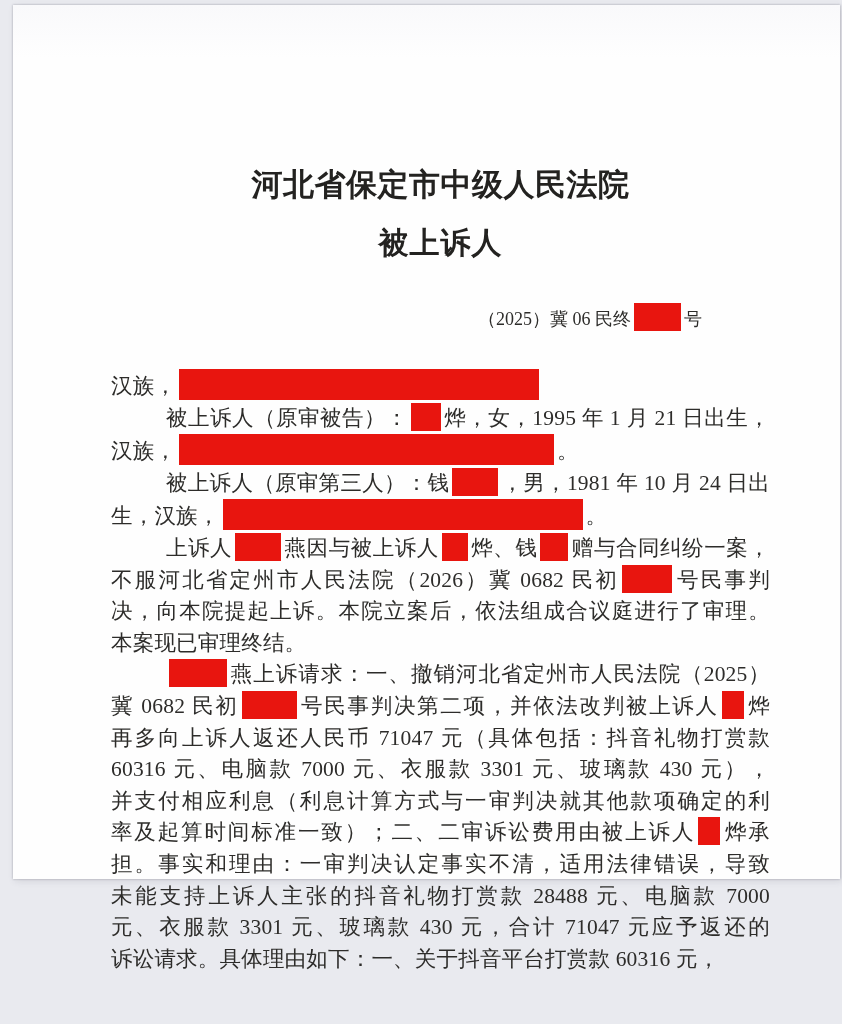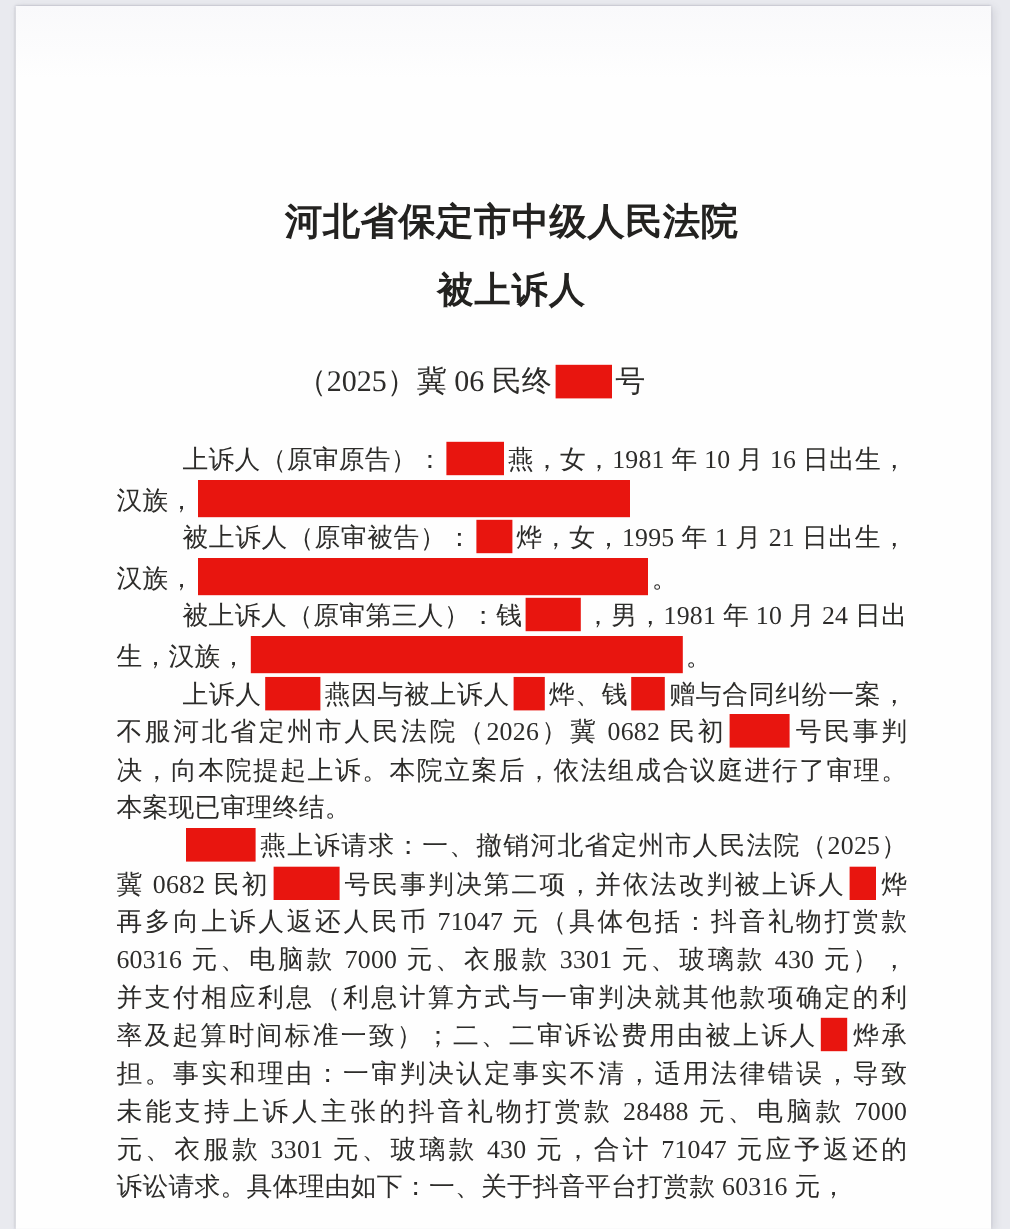--- a/index.html
+++ b/index.html
@@ -9,23 +9,24 @@
     height: 1024px;
     overflow: hidden;
     background: #e9eaef;
     font-family: "Liberation Serif", "DejaVu Serif", serif;
   }
   .page {
     position: absolute;
     left: 13px;
     top: 5px;
     width: 813px;
-    height: 1019px;
+    height: 874px;
     background: linear-gradient(180deg, #f9f9fb 0%, #fefefe 6%, #fefefe 100%);
     box-shadow: 0 0 2px rgba(70,70,90,0.40), 2px 2px 7px rgba(70,70,90,0.14);
+    padding-left: 14px;
   }
   .content {
     padding: 0 70px 0 84px;
     color: #2d2c2a;
   }
   .court-title {
     margin-top: 161px;
     font-size: 31px;
     line-height: 38px;
     font-weight: 700;
@@ -37,23 +38,23 @@
     margin-top: 21px;
     font-size: 30px;
     line-height: 36px;
     font-weight: 700;
     text-align: center;
     color: #232220;
     letter-spacing: 1px;
   }
   .case-line {
     margin-top: 42px;
-    font-size: 25px;
+    font-size: 18px;
     line-height: 31px;
-    text-align: center;
+    text-align: right;
     padding-right: 68px;
     white-space: nowrap;
   }
   .body-text {
     margin-top: 34px;
   }
   .line {
     font-size: 21.5px;
     line-height: 31.6px;
     white-space: nowrap;
@@ -85,21 +86,20 @@
 
     <div class="court-title">河北省保定市中级人民法院</div>
 
     <div class="doc-title">被上诉人</div>
 
     <div class="case-line">
       <span>（2025）冀 06 民终</span><span class="redact" id="case-redact" style="width: 47px; height: 28px; background: rgb(232, 21, 15);"></span><span>号</span>
     </div>
 
     <div class="body-text">
-        <div class="line indent"><span>上诉人（原审原告）：</span><span class="redact" style="width: 48px; height: 28px; vertical-align: -6px; background: rgb(232, 21, 15);"></span><span>燕，女，1981 年 10 月 16 日出生，</span></div>
         <div class="line end"><span>汉族，</span><span class="redact" style="width: 360px; height: 31px; vertical-align: -7px; background: rgb(232, 21, 15);"></span></div>
         <div class="line indent"><span>被上诉人（原审被告）：</span><span class="redact" style="width: 30px; height: 28px; vertical-align: -6px; background: rgb(232, 21, 15);"></span><span>烨，女，1995 年 1 月 21 日出生，</span></div>
         <div class="line end"><span>汉族，</span><span class="redact" style="width: 375px; height: 31px; vertical-align: -7px; background: rgb(232, 21, 15);"></span><span>。</span></div>
         <div class="line indent"><span>被上诉人（原审第三人）：钱</span><span class="redact" style="width: 46px; height: 28px; vertical-align: -6px; background: rgb(232, 21, 15);"></span><span>，男，1981 年 10 月 24 日出</span></div>
         <div class="line end"><span>生，汉族，</span><span class="redact" style="width: 360px; height: 31px; vertical-align: -7px; background: rgb(232, 21, 15);"></span><span>。</span></div>
         <div class="line indent"><span>上诉人</span><span class="redact" style="width: 46px; height: 28px; vertical-align: -6px; background: rgb(232, 21, 15);"></span><span>燕因与被上诉人</span><span class="redact" style="width: 26px; height: 28px; vertical-align: -6px; background: rgb(232, 21, 15);"></span><span>烨、钱</span><span class="redact" style="width: 28px; height: 28px; vertical-align: -6px; background: rgb(232, 21, 15);"></span><span>赠与合同纠纷一案，</span></div>
         <div class="line"><span>不服河北省定州市人民法院（2026）冀 0682 民初</span><span class="redact" style="width: 50px; height: 28px; vertical-align: -6px; background: rgb(232, 21, 15);"></span><span>号民事判</span></div>
         <div class="line"><span>决，向本院提起上诉。本院立案后，依法组成合议庭进行了审理。</span></div>
         <div class="line end"><span>本案现已审理终结。</span></div>
         <div class="line indent"><span class="redact" style="width: 58px; height: 28px; vertical-align: -6px; background: rgb(232, 21, 15);"></span><span>燕上诉请求：一、撤销河北省定州市人民法院（2025）</span></div>

